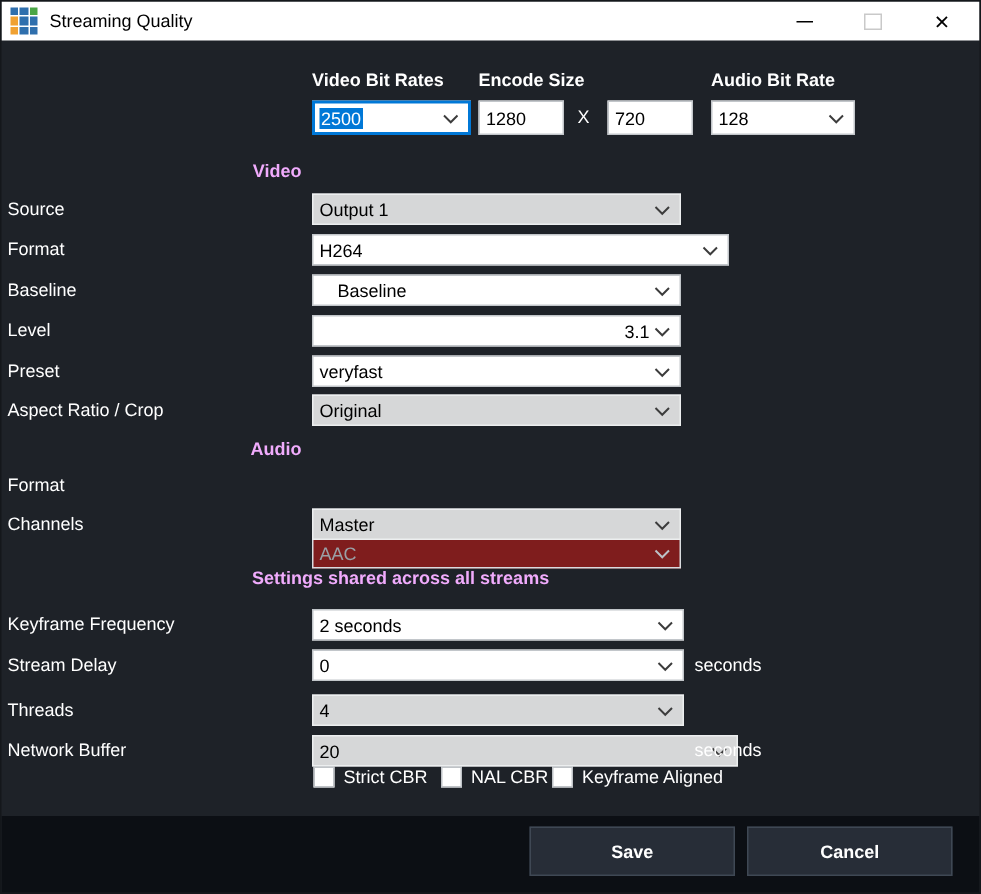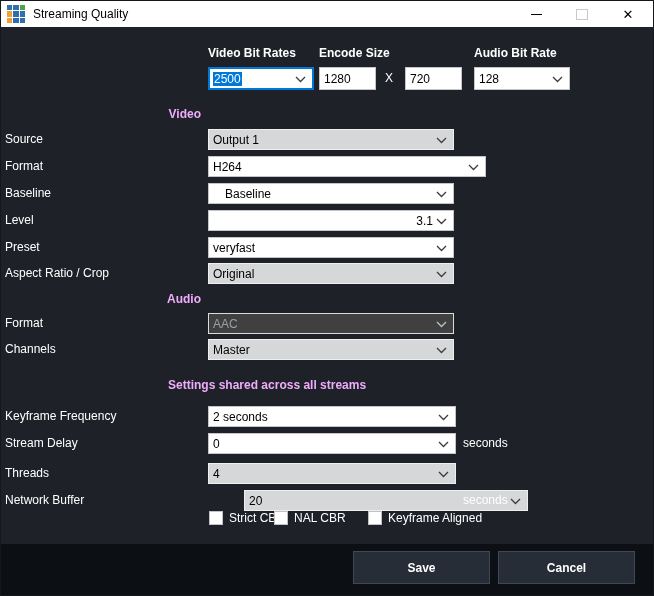--- a/index.html
+++ b/index.html
@@ -21,21 +21,21 @@
   .max-glyph{display:block;width:10px;height:9px;border:1px solid #c9c9c9;background:#fff;}
   .close-glyph{font-size:13px;color:#000;line-height:1;}
   
   .form-label{position:absolute;left:4px;width:196px;text-align:left;color:#fff;font-size:12px;line-height:21px;white-space:nowrap;}
   .col-label{position:absolute;top:45px;color:#fff;font-size:12px;font-weight:bold;white-space:nowrap;}
   .section-header{position:absolute;color:#f0abfc;font-size:12px;font-weight:bold;line-height:14px;white-space:nowrap;}
   .section-header.right{left:4px;width:196px;text-align:right;}
   .combo{position:absolute;height:21px;box-sizing:border-box;background:#ffffff;border:1px solid #c2c6ca;
     display:flex;align-items:center;padding:0 20px 0 4px;font-size:12px;color:#000;white-space:nowrap;overflow:hidden;}
   .combo.gray{background:#d6d7d8;border-color:#eceeef;}
-  .combo.disabled{background:#404040;color:#9aa0a6;border-color:#d9dcdf;}
+  .combo.disabled{background:#7f1d1d;color:#9aa0a6;border-color:#d9dcdf;margin-top:45px;}
   .combo.focused{border:2px solid #0078d7;padding-left:3px;}
   .combo .chev{position:absolute;right:6px;top:50%;margin-top:-3px;}
   .combo .chev polyline{stroke:#3c3c3c;}
   .combo.disabled .chev polyline{stroke:#bcc2c7;}
   .selected-text{background:#0078d7;color:#fff;padding:0 1px;}
   .textbox{position:absolute;height:23px;box-sizing:border-box;background:#fff;border:1px solid #c2c6ca;
     font-size:12px;color:#000;display:flex;align-items:center;padding:0 4px;}
   .inline-text{position:absolute;color:#fff;font-size:12px;line-height:21px;}
   .suffix{position:absolute;left:462px;color:#fff;font-size:12px;line-height:21px;}
   .cb{position:absolute;top:510px;display:flex;align-items:center;gap:6px;}
@@ -186,33 +186,33 @@
 
   <div class="form-label" style="top:462px;">Threads</div>
   <div class="combo gray" style="left:207px;top:462px;width:248px;">
     <span>4</span>
     <svg class="chev" width="11" height="7" viewBox="0 0 11 7">
         <polyline points="1,1 5.5,5.5 10,1" fill="none" stroke-width="1.3"></polyline>
       </svg>
   </div>
 
   <div class="form-label" style="top:489px;">Network Buffer</div>
-  <div class="combo gray" style="left:207px;top:489px;width:284px;margin-left:36px;">
+  <div class="combo gray" style="left:207px;top:489px;width:284px;">
     <span>20</span>
     <svg class="chev" width="11" height="7" viewBox="0 0 11 7">
         <polyline points="1,1 5.5,5.5 10,1" fill="none" stroke-width="1.3"></polyline>
       </svg>
   </div>
   <div class="suffix" style="top:489px;">seconds</div>
 
   <div class="cb" style="left:208px;">
     <span class="box"></span>
     <span class="cb-label">Strict CBR</span>
   </div>
-  <div class="cb" style="left:273px;">
+  <div class="cb" style="left:293px;">
     <span class="box"></span>
     <span class="cb-label">NAL CBR</span>
   </div>
   <div class="cb" style="left:367px;">
     <span class="box"></span>
     <span class="cb-label">Keyframe Aligned</span>
   </div>
 
   <div class="footer">
     <div class="btn" style="left:497px;">Cancel</div>

